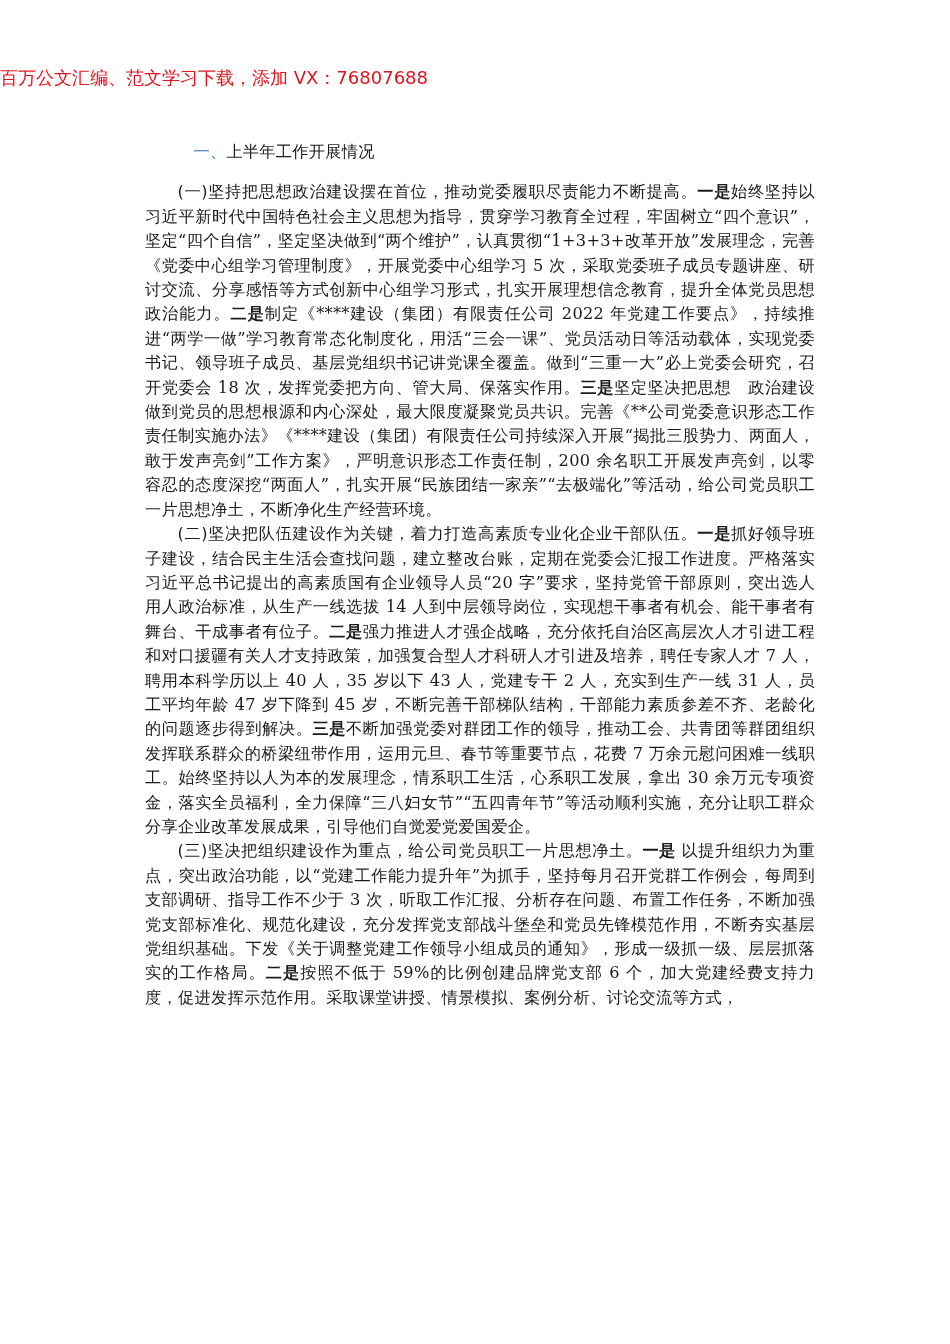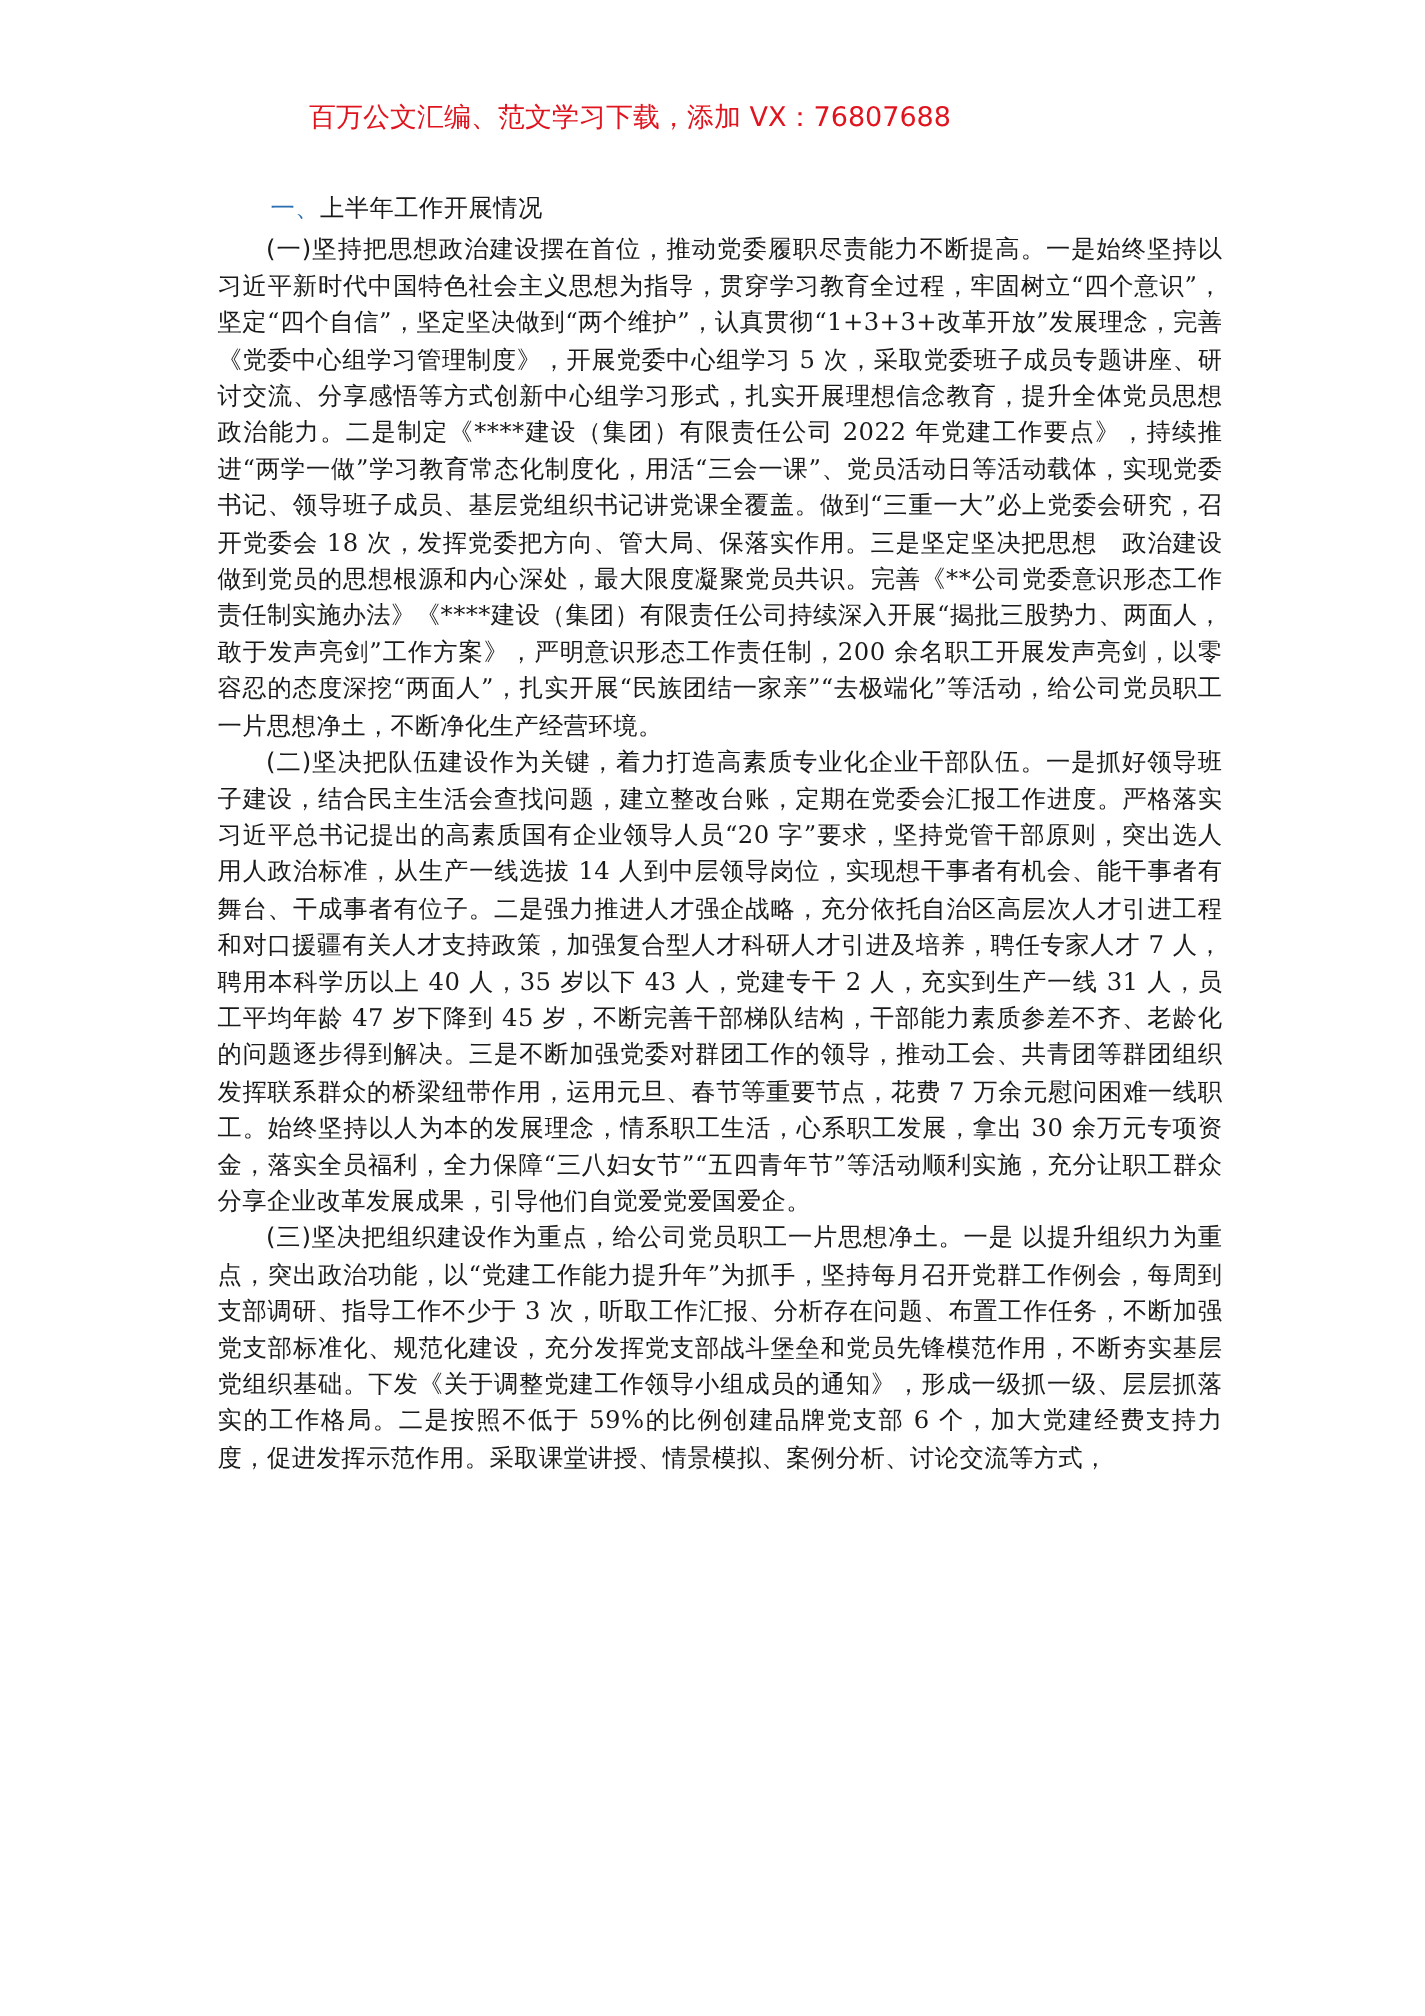--- a/index.html
+++ b/index.html
@@ -1,28 +1,28 @@
 <!DOCTYPE html>
 <html><head>
 <meta charset="utf-8">
 <style>
   html, body { margin:0; padding:0; background:#ffffff; }
   body { width:950px; height:1344px; position:relative; overflow:hidden;
          font-family:"DejaVu Serif","Liberation Serif",serif; color:#1a1a1a; }
-  .banner { position:absolute; top:66px; left:0; width:840px; text-align:center;
+  .banner { position:absolute; top:66px; left:0; width:840px; 
             font-family:"DejaVu Sans","Liberation Sans",sans-serif; font-size:18px;
             color:#e0141e; letter-spacing:0px; }
   .page { position:absolute; top:124px; left:145px; width:670px;
           font-size:16.2px; line-height:24.4px; text-align:justify; letter-spacing:0.3px; }
   .p { margin:0; text-indent:2em; }
   .p.first { text-indent:5em; }
-  .h1 { margin:3px; text-indent:2em; font-family:"DejaVu Sans","Liberation Sans",sans-serif;
+  .h1 { margin:16px; text-indent:2em; font-family:"DejaVu Sans","Liberation Sans",sans-serif;
         font-size:16.2px; color:#1a1a1a; }
   .h1 .num { color:#2a6fb0; }
-  b, .bold { font-family:"DejaVu Sans","Liberation Sans",sans-serif; font-weight:normal; }
+  b, .bold { font-family:"DejaVu Sans","Liberation Sans",sans-serif; font-weight:bold; }
   .sub { font-family:"DejaVu Sans","Liberation Sans",sans-serif; font-weight:normal; }
 </style>
 </head>
 <body>
 
 <div class="banner">百万公文汇编、范文学习下载，添加 VX：76807688</div>
 
 <div class="page">
 
   <p class="h1"><span class="num">一、</span><span>上半年工作开展情况</span></p>

